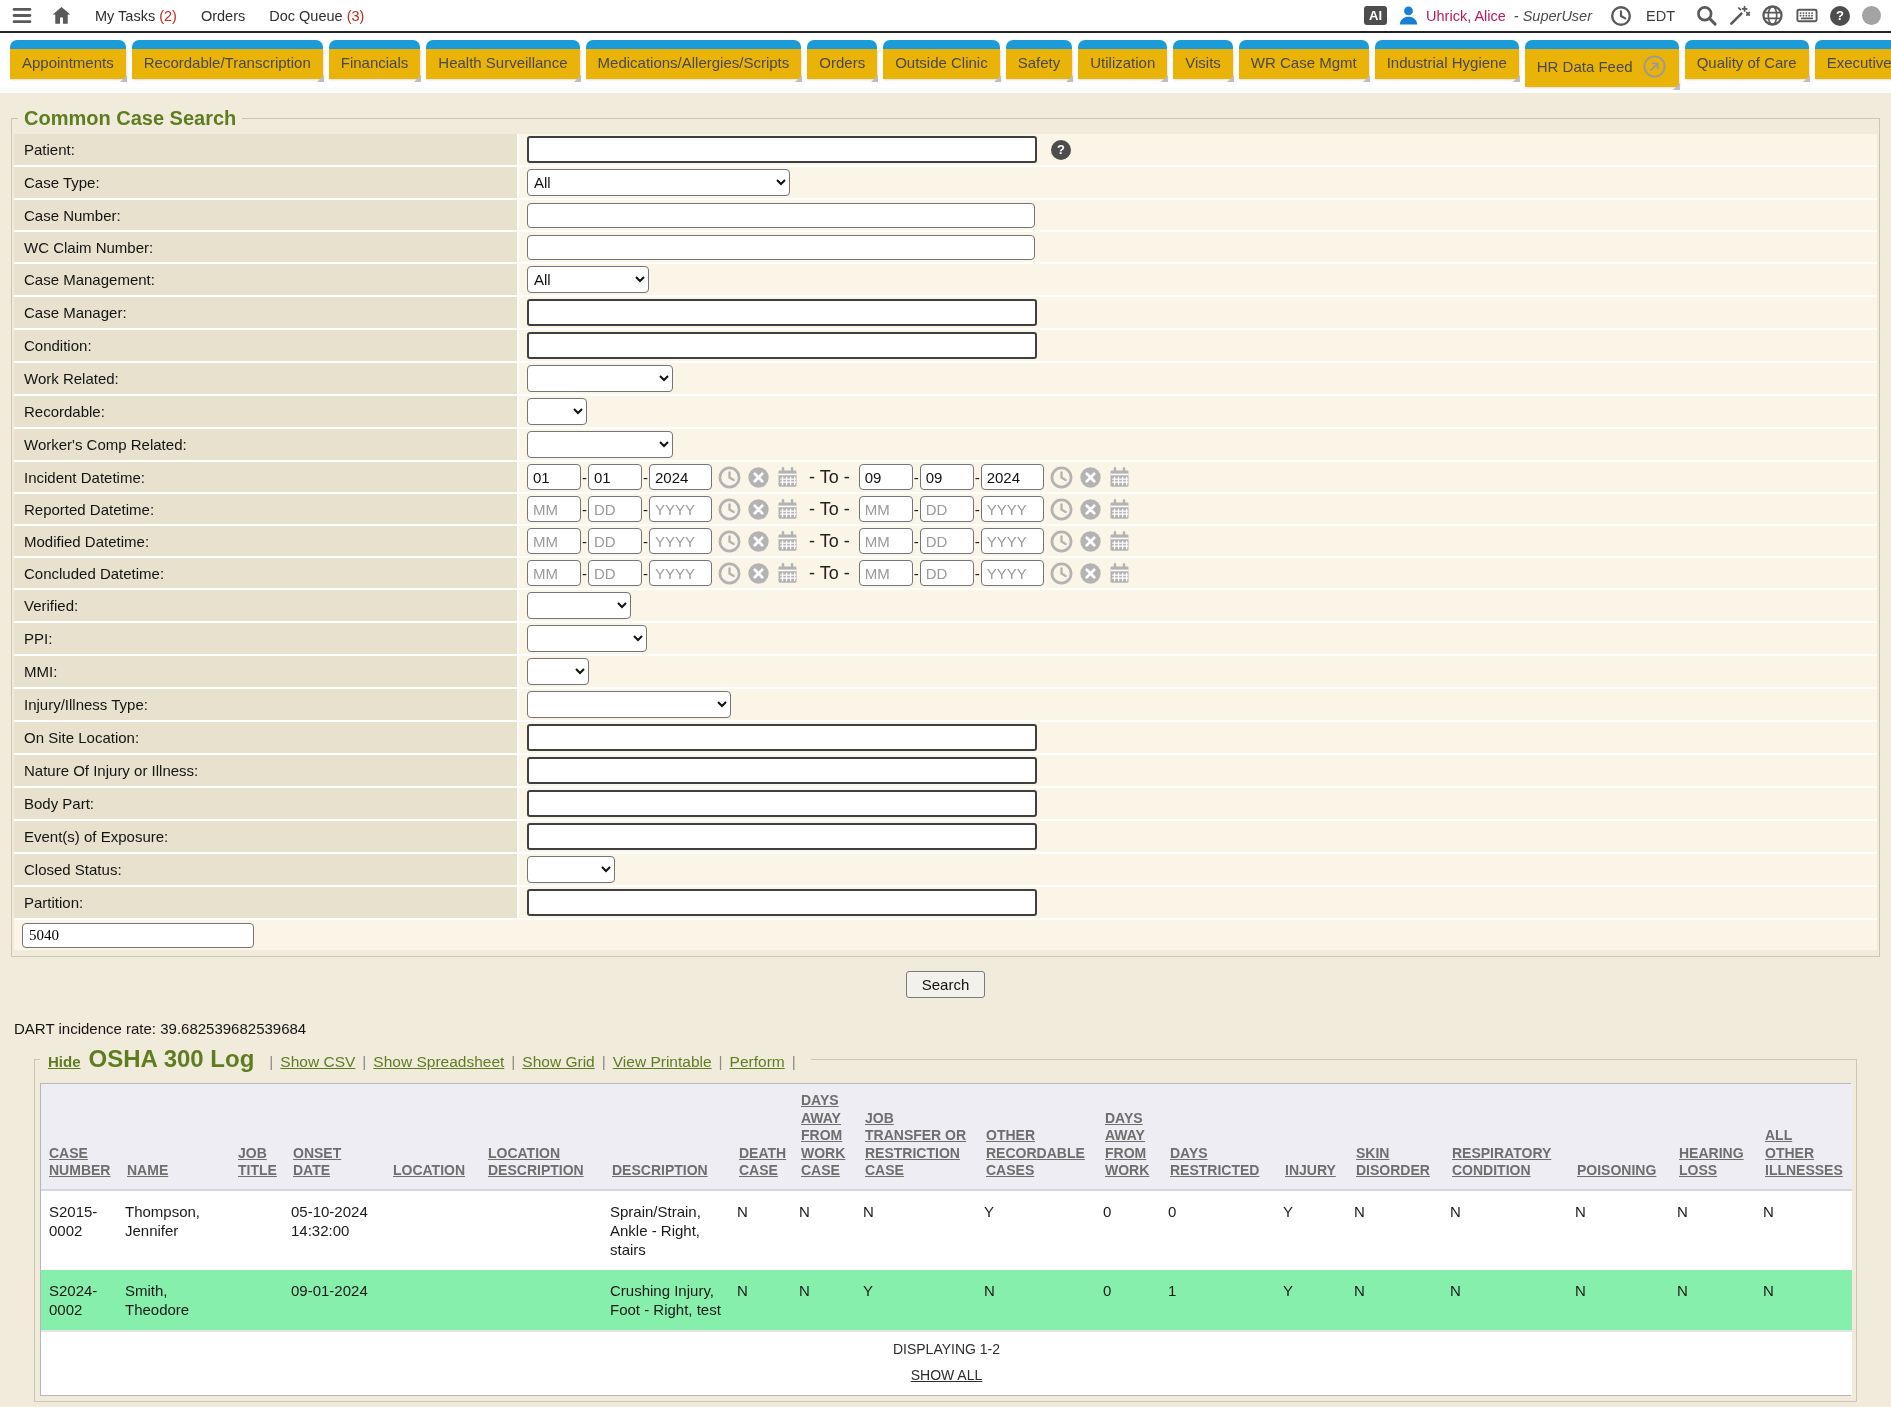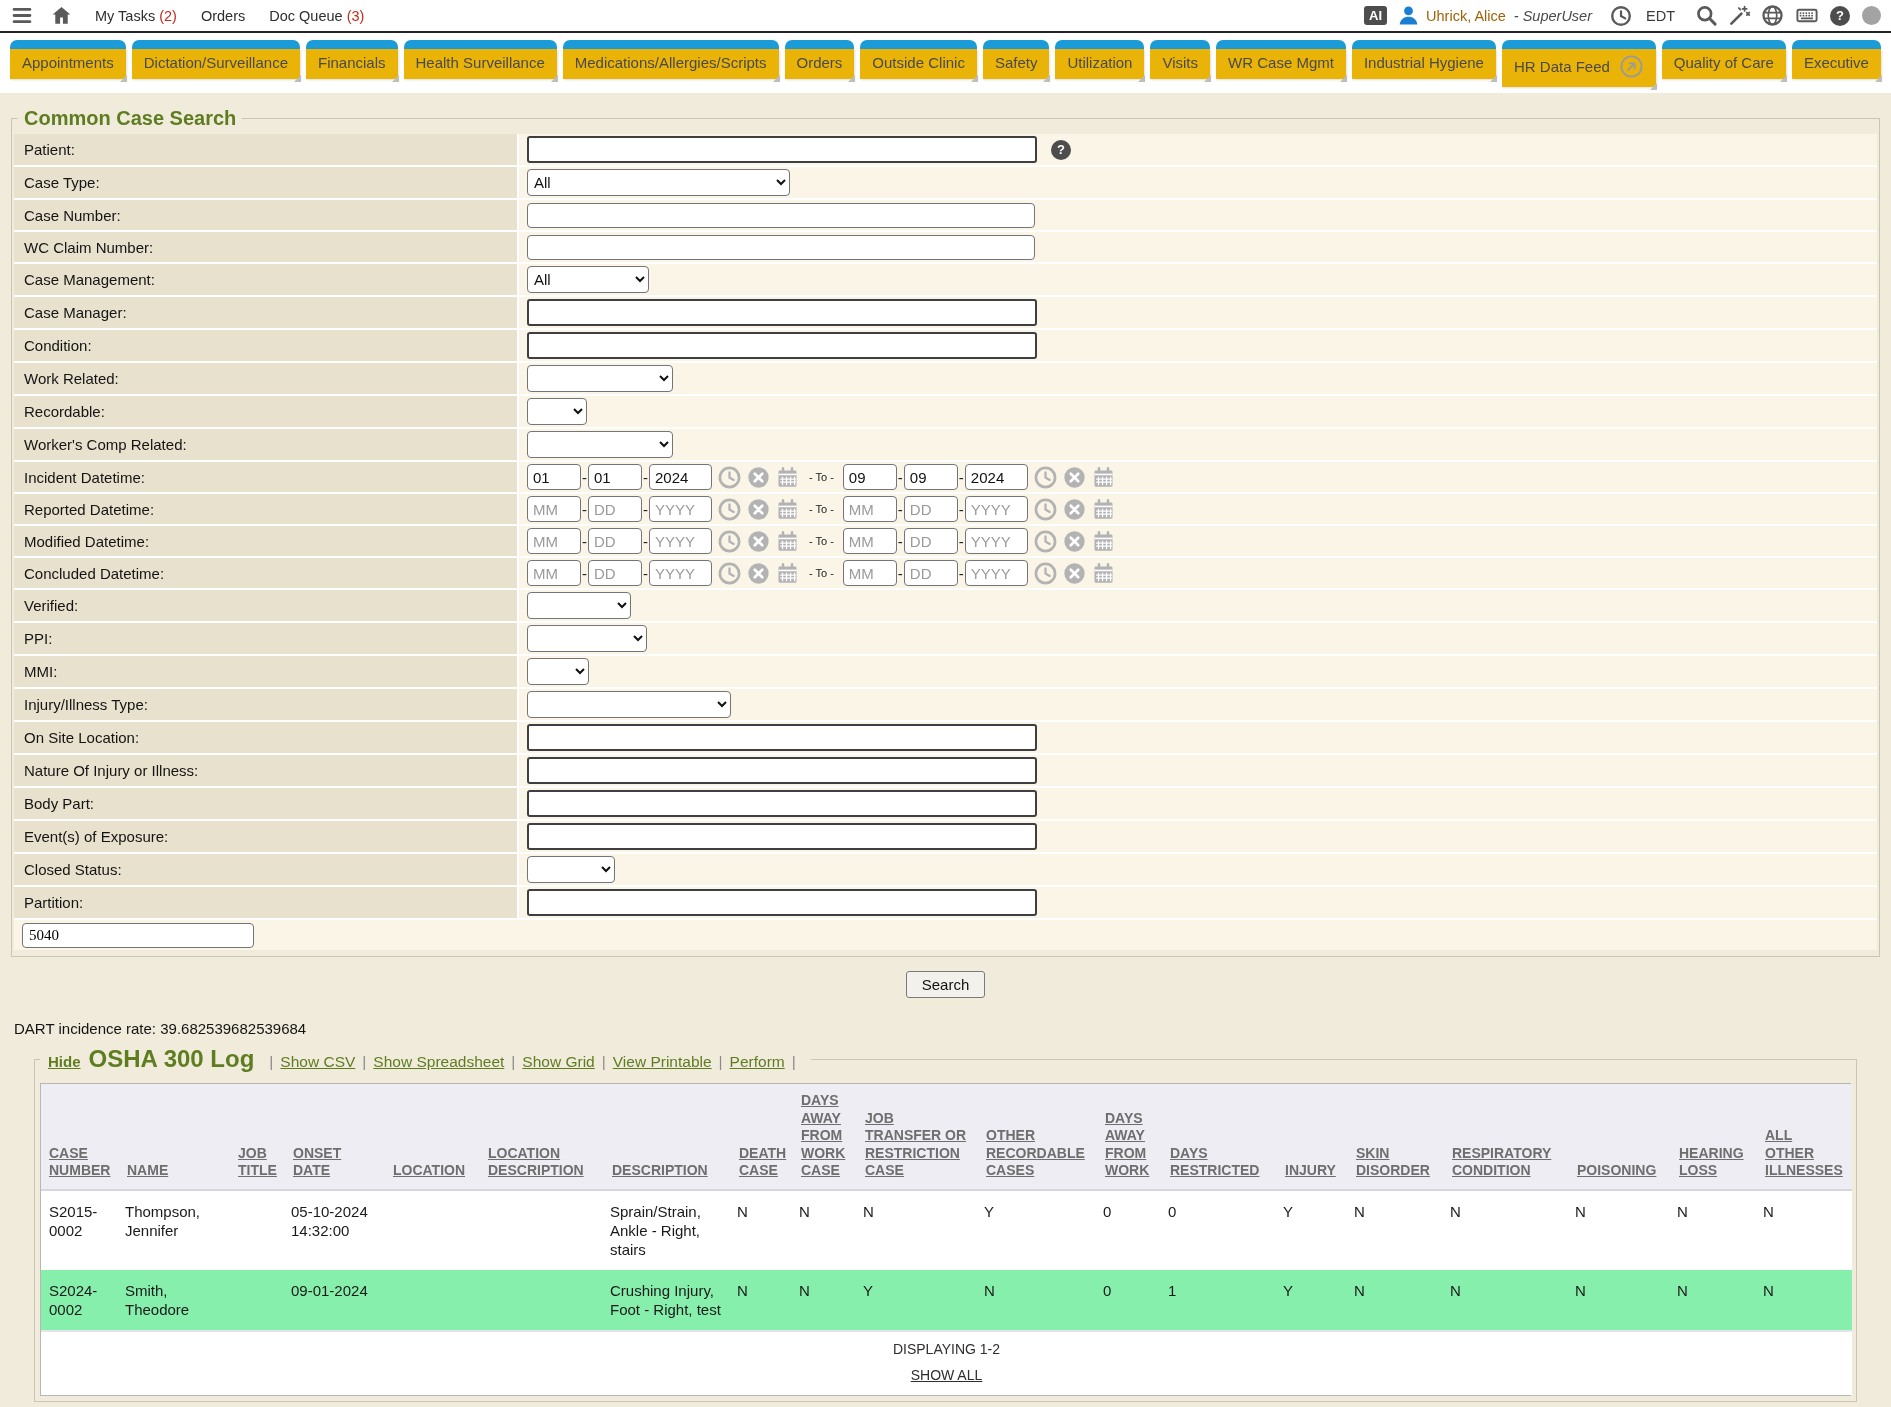--- a/index.html
+++ b/index.html
@@ -20,21 +20,21 @@
   .icon-btn{display:inline-flex;align-items:center;color:#5a5a5a;margin-right:10px;}
   .icon-btn.home{margin-left:6px;margin-right:4px;}
   .topnav{margin-left:18px;display:flex;align-items:center;}
   .nav-link{color:#2e2e2e;text-decoration:none;margin-right:24px;white-space:nowrap;}
   .nav-count{color:#c22b1c;}
   .ai-badge{
     background:#4d4d4d;color:#fff;font-weight:bold;font-size:13px;
     border-radius:3px;padding:3px 5px;margin-right:10px;line-height:1;
   }
   .icon-btn.blue{color:#1a7fd4;margin-right:6px;}
-  .user-name{color:#a16207;text-decoration:none;margin-right:8px;white-space:nowrap;}
+  .user-name{color:#be185d;text-decoration:none;margin-right:8px;white-space:nowrap;}
   .user-role{color:#4a4a4a;font-style:italic;margin-right:18px;white-space:nowrap;}
   .tz{color:#3c3c3c;margin:0 20px 0 4px;}
   .qcircle{
     width:20px;height:20px;border-radius:50%;background:#4d4d4d;color:#fff;
     font-weight:bold;font-size:13px;display:inline-flex;align-items:center;justify-content:center;
     flex-shrink:0;
   }
   .qcircle.big{margin-right:12px;}
   .presence{width:19px;height:19px;border-radius:50%;background:#a3a3a3;display:inline-block;}
   
@@ -87,21 +87,21 @@
   .dgroup{display:inline-flex;align-items:center;}
   .dinp{
     height:26px;box-sizing:border-box;border:1px solid #757575;border-radius:4px;
     font-family:inherit;font-size:15px;padding:0 5px;color:#111;
   }
   .dinp::placeholder{color:#9a9a9a;}
   .dinp.mm,.dinp.dd{width:54px;}
   .dinp.yyyy{width:63px;}
   .dash{margin:0 1px;color:#222;font-size:15px;}
   .dicon{color:#b3b3b3;display:inline-flex;margin-left:6px;}
-  .tolab{margin:0 9px 0 10px;font-size:11px;color:#222;white-space:nowrap;}
+  .tolab{margin:0 9px 0 10px;font-size:18px;color:#222;white-space:nowrap;}
   .ffield .qcircle{margin-left:14px;}
   .search-row{text-align:center;margin-top:14px;}
   .search-btn{
     font-family:inherit;font-size:15px;padding:4px 15px;color:#111;
     background:#f3f1ec;border:1px solid #7a7a7a;border-radius:3px;
   }
   .dart{margin:22px 0 0 14px;font-size:15px;color:#141414;}
   
   .osha{
     margin:8px 34px 0;border:1px solid #cbc5b3;padding:8px 3px 3px;background:transparent;
@@ -202,21 +202,21 @@
 <div class="tabbar" id="tabbar">
     <div class="tab">
       <div class="tab-top"></div>
       <div class="tab-body">
         <span class="tab-label">Appointments</span>
       </div>
     </div>
     <div class="tab">
       <div class="tab-top"></div>
       <div class="tab-body">
-        <span class="tab-label">Dictation/Surveillance</span>
+        <span class="tab-label">Recordable/Transcription</span>
       </div>
     </div>
     <div class="tab">
       <div class="tab-top"></div>
       <div class="tab-body">
         <span class="tab-label">Financials</span>
       </div>
     </div>
     <div class="tab">
       <div class="tab-top"></div>

